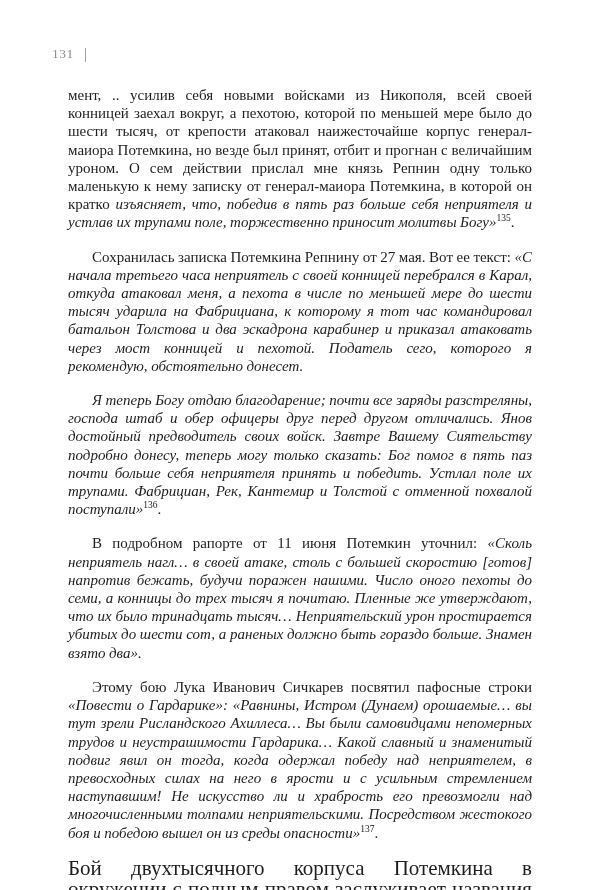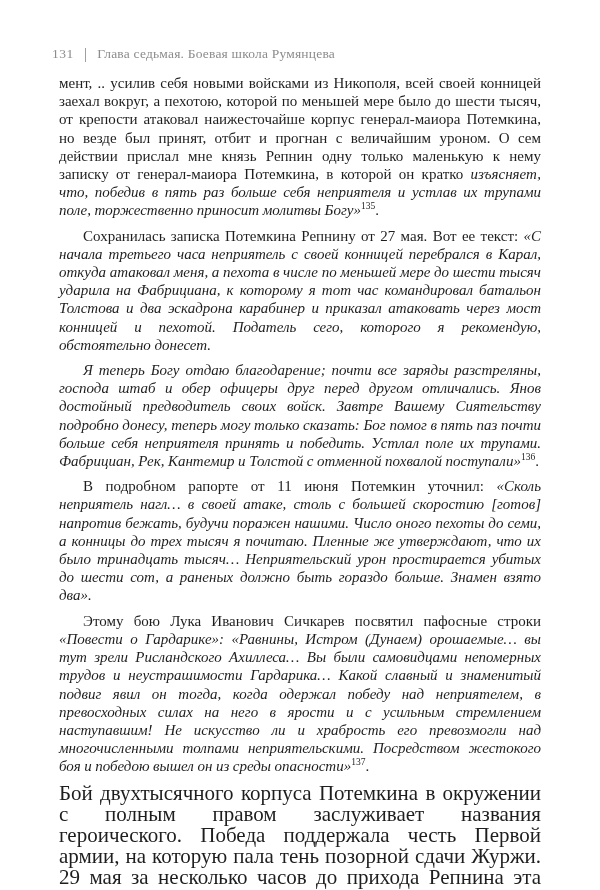--- a/index.html
+++ b/index.html
@@ -17,33 +17,33 @@
     color:var(--text);
     font-family:"Liberation Serif", serif;
     overflow:hidden;
   }
   .page-header{
     display:flex;
     align-items:flex-end;
     gap:11px;
     color:var(--header-gray);
     font-size:13.5px;
-    margin-bottom:12px;
+    margin-bottom:24px;
     user-select:none;
   }
   .page-num{letter-spacing:.5px;}
   .hdr-divider{
     display:inline-block;
     width:1.5px;height:14px;
     background:#a0a0a0;
   }
   .chapter-title{letter-spacing:.2px;}
   .page-body{display:block;}
   .para{
-    margin:7px;
+    margin:16px;
     text-align:justify;
     font-size:15px;
     line-height:18.2px;
     hyphens:auto;
     -webkit-hyphens:auto;
     word-spacing:-0.2px;
   }
   .para.indent{text-indent:24px;}
   .para.large{
     font-size:21px;
@@ -57,21 +57,20 @@
     vertical-align:super;
   }
 </style>
 </head>
 <body>
 
 <div class="page">
   <header class="page-header">
     <span class="page-num">131</span>
     <span class="hdr-divider"></span>
-    <span class="chapter-title">Глава седьмая. Боевая школа Румянцева</span>
   </header>
   <main class="page-body">
       <p class="para"><span>мент, .. усилив себя новыми войсками из Никополя, всей своей конницей заехал вокруг, а пехотою, которой по меньшей мере было до шести тысяч, от крепости атаковал наижесточайше корпус генерал-маиора Потемкина, но везде был принят, отбит и прогнан с величайшим уроном. О сем действии прислал мне князь Репнин одну только маленькую к нему записку от генерал-маиора Потемкина, в которой он кратко </span><span class="it">изъясняет, что, победив в пять раз больше себя неприятеля и устлав их трупами поле, торжественно приносит молитвы Богу»</span><sup class="fn">135</sup><span>.</span></p>
       <p class="para indent"><span>Сохранилась записка Потемкина Репнину от 27 мая. Вот ее текст: </span><span class="it">«С начала третьего часа неприятель с своей конницей перебрался в Карал, откуда атаковал меня, а пехота в числе по меньшей мере до шести тысяч ударила на Фабрициана, к которому я тот час командировал батальон Толстова и два эскадрона карабинер и приказал атаковать через мост конницей и пехотой. Податель сего, которого я рекомендую, обстоятельно донесет.</span></p>
       <p class="para indent"><span class="it">Я теперь Богу отдаю благодарение; почти все заряды разстреляны, господа штаб и обер офицеры друг перед другом отличались. Янов достойный предводитель своих войск. Завтре Вашему Сиятельству подробно донесу, теперь могу только сказать: Бог помог в пять паз почти больше себя неприятеля принять и победить. Устлал поле их трупами. Фабрициан, Рек, Кантемир и Толстой с отменной похвалой поступали»</span><sup class="fn">136</sup><span>.</span></p>
       <p class="para indent"><span>В подробном рапорте от 11 июня Потемкин уточнил: </span><span class="it">«Сколь неприятель нагл… в своей атаке, столь с большей скоростию [готов] напротив бежать, будучи поражен нашими. Число оного пехоты до семи, а конницы до трех тысяч я почитаю. Пленные же утверждают, что их было тринадцать тысяч… Неприятельский урон простирается убитых до шести сот, а раненых должно быть гораздо больше. Знамен взято два».</span></p>
       <p class="para indent"><span>Этому бою Лука Иванович Сичкарев посвятил пафосные строки </span><span class="it">«Повести о Гардарике»: «Равнины, Истром (Дунаем) орошаемые… вы тут зрели Рисландского Ахиллеса… Вы были самовидцами непомерных трудов и неустрашимости Гардарика… Какой славный и знаменитый подвиг явил он тогда, когда одержал победу над неприятелем, в превосходных силах на него в ярости и с усильным стремлением наступавшим! Не искусство ли и храбрость его превозмогли над многочисленными толпами неприятельскими. Посредством жестокого боя и победою вышел он из среды опасности»</span><sup class="fn">137</sup><span>.</span></p>
       <p class="para large"><span>Бой двухтысячного корпуса Потемкина в окружении с полным правом заслуживает названия героического. Победа поддержала честь Первой армии, на которую пала тень позорной сдачи Журжи. 29 мая за несколько часов до прихода Репнина эта хорошо укрепленная крепость,</span></p>
     </main>
 </div>

